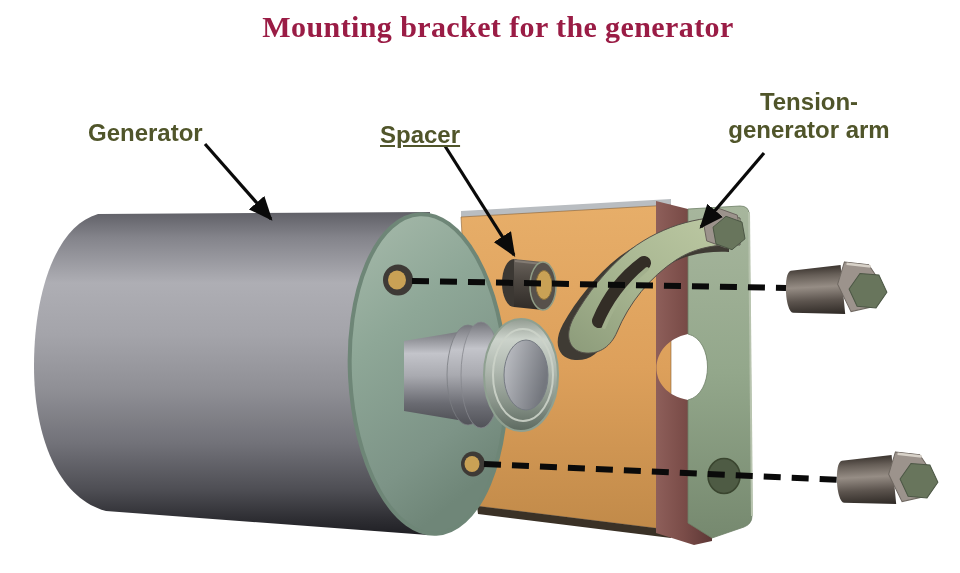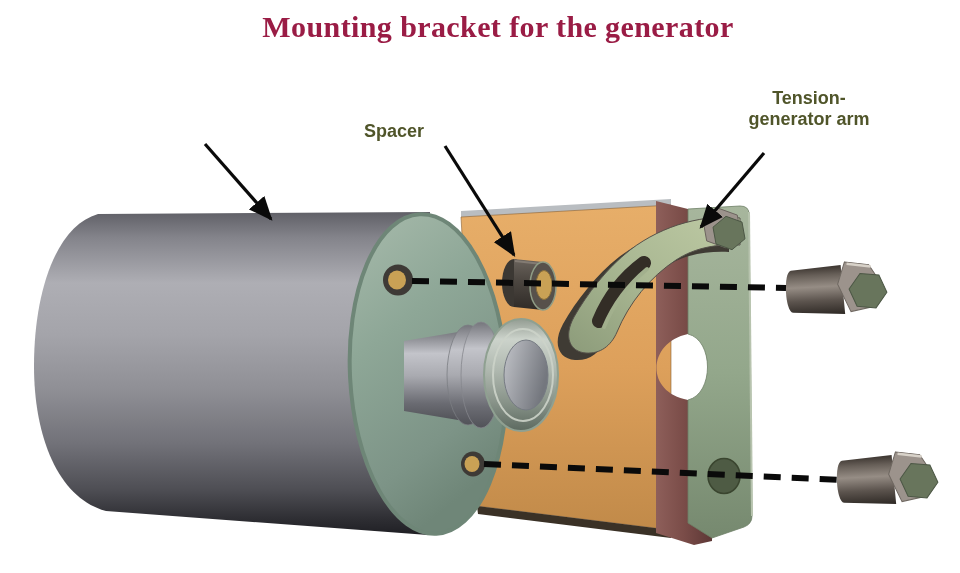--- a/index.html
+++ b/index.html
@@ -7,25 +7,25 @@
   .stage{position:relative;width:960px;height:437px;font-family:"Liberation Sans",sans-serif;background:#fff;padding-left:36px;}
   .stage svg{position:absolute;left:0;top:0;}
   h1.fig-title{
     position:absolute;left:0;right:0;top:10px;margin:0;
     text-align:center;
     font-family:"Liberation Serif",serif;
     font-weight:700;font-size:30px;letter-spacing:.4px;
     color:var(--c-title,#9a1c45);
   }
   .part-label{
-    position:absolute;font-weight:700;font-size:18px;line-height:1.15;
+    position:absolute;font-weight:700;font-size:24px;line-height:1.15;
     color:var(--c-label,#50552a);white-space:nowrap;
   }
   .lbl-generator{left:88px;top:119px;}
-  .lbl-spacer{left:364px;top:121px;}
+  .lbl-spacer{left:380px;top:121px;text-decoration:underline;}
   .lbl-tension{left:700px;top:88px;width:218px;text-align:center;white-space:normal;}
   .lbl-tension .line{display:block;}
 </style>
 </head>
 <body>
 
 <div class="stage">
 
   <svg width="960" height="573" viewBox="0 0 960 573">
     <defs>
@@ -169,19 +169,20 @@
 
     <g stroke="var(--c-annotation-line,#0a0a0a)" stroke-width="3.2" fill="none">
       <line x1="205" y1="144" x2="271" y2="219" marker-end="url(#ah)"></line>
       <line x1="445" y1="146" x2="514" y2="255" marker-end="url(#ah)"></line>
       <line x1="764" y1="153" x2="701" y2="227" marker-end="url(#ah)"></line>
     </g>
   </svg>
 
   <h1 class="fig-title">Mounting bracket for the generator</h1>
 
+  <div class="part-label lbl-generator">Generator</div>
   <div class="part-label lbl-spacer">Spacer</div>
   <div class="part-label lbl-tension">
     <span class="line">Tension-</span>
     <span class="line">generator arm</span>
   </div>
 
 </div>
 
 </body></html>

